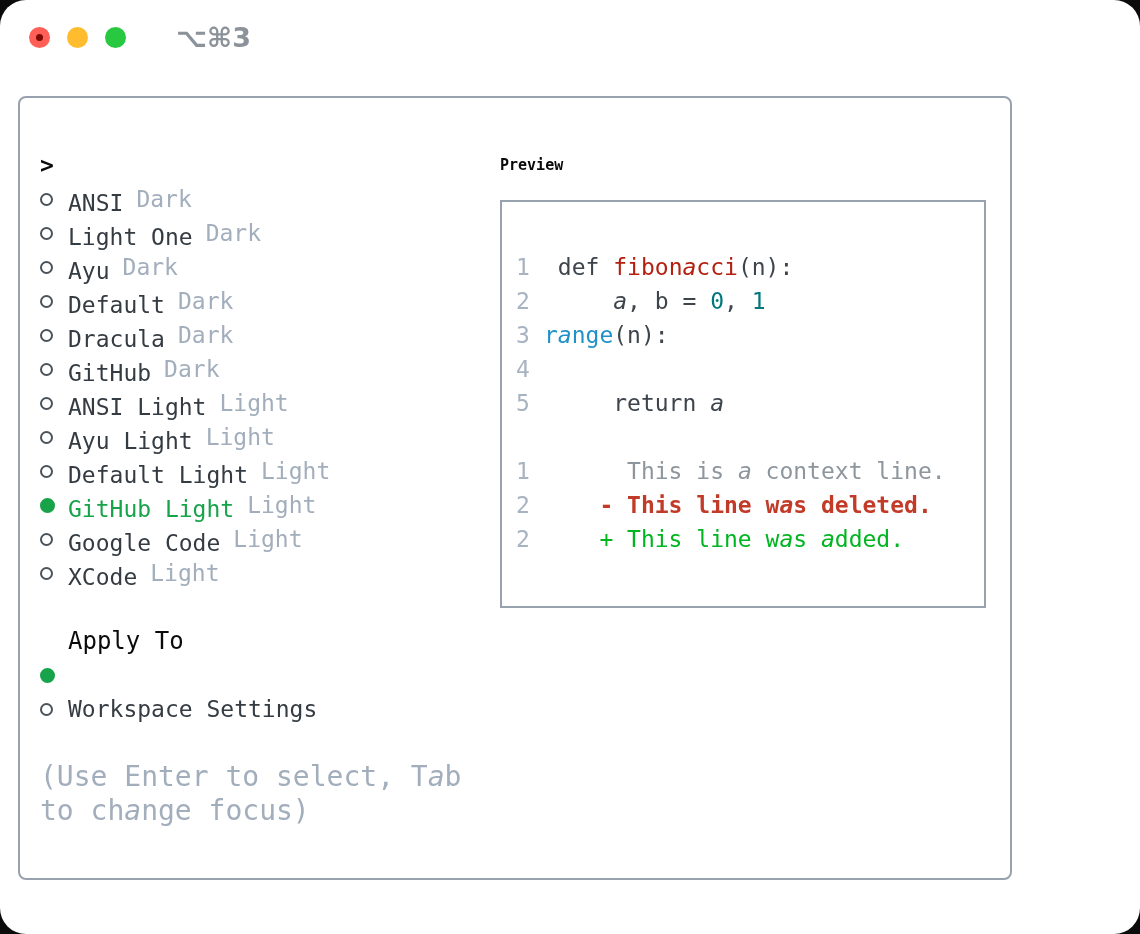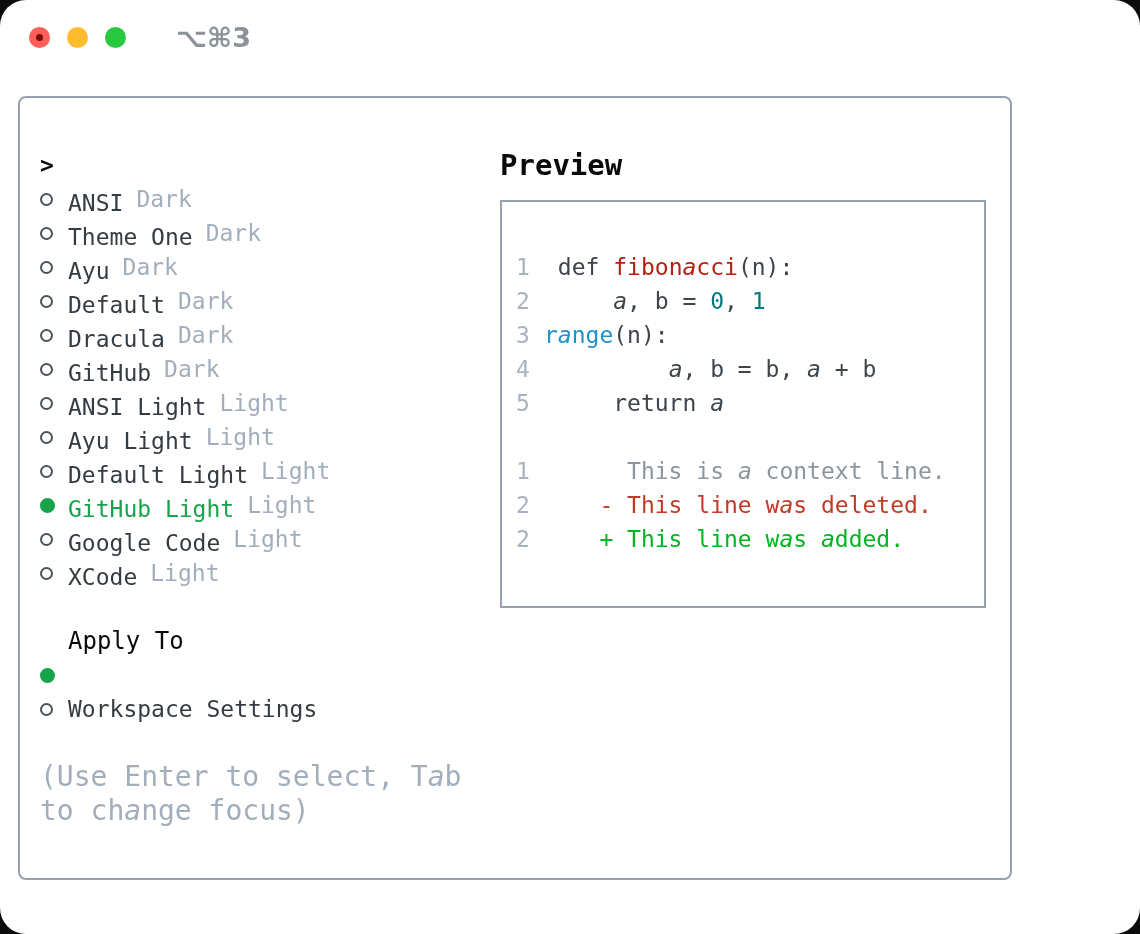--- a/index.html
+++ b/index.html
@@ -31,33 +31,33 @@
   .prompt{font-weight:bold;color:#0a0a0a;font-size:23px;}
   .hdr{font-weight:bold;color:#0a0a0a;}
   .theme-name{color:#343b42;margin-top:8px;}
   .theme-name.sel{color:#17a34a;}
   .variant{color:#a2aebc;margin-left:13px;}
   .opt-name.sel{color:#17a34a;}
   .spacer{height:34px;}
   .apply-hdr{height:34px;line-height:34px;font-size:24px;color:#0a0a0a;padding-left:28px;}
   .hint{margin-top:34px;max-width:430px;font-size:28px;line-height:34px;color:#a2aebc;}
   
-  .preview-title{height:34px;line-height:34px;font-size:29px;font-weight:bold;color:#0a0a0a;}
+  .preview-title{height:34px;line-height:34px;font-size:15px;font-weight:bold;color:#0a0a0a;}
   .preview-box{
     margin-top:18px;box-sizing:border-box;height:408px;width:100%;
     border:2px solid #98a2ae;background:#fff;padding:48px 14px 0 14px;overflow:hidden;
   }
   .pline{height:34px;line-height:34px;font-size:23px;white-space:pre;display:flex;}
   .lnum{width:28px;flex:none;color:#a8b3c1;}
   .seg-fg{color:#3d444c;}
   .seg-func{color:#b3200f;text-align:right;}
   .seg-num{color:#00787e;}
   .seg-builtin{color:#2191c9;}
   .seg-ctx{color:#8d959d;}
-  .seg-del{color:#c23a28;}
+  .seg-del{color:#c23a28;font-weight:bold;}
   .seg-add{color:#00b520;}
   i.qa{font-style:italic;}
 </style>
 </head>
 <body>
 
 <div class="window">
 
   <div class="titlebar">
     <div class="light light-red"></div>
@@ -68,21 +68,21 @@
 
   <div class="panel">
 
     <div class="left-col">
       <div class="trow">
         <span class="bullet-cell"><span class="prompt">&gt;</span></span>
       </div>
 
       <div id="theme-list">
           <div class="trow"><span class="bullet-cell"><span class="radio"></span></span><span class="theme-name">ANSI</span><span class="variant">Dark</span></div>
-          <div class="trow"><span class="bullet-cell"><span class="radio"></span></span><span class="theme-name">Theme One</span><span class="variant">Dark</span></div>
+          <div class="trow"><span class="bullet-cell"><span class="radio"></span></span><span class="theme-name">Light One</span><span class="variant">Dark</span></div>
           <div class="trow"><span class="bullet-cell"><span class="radio"></span></span><span class="theme-name">Ayu</span><span class="variant">Dark</span></div>
           <div class="trow"><span class="bullet-cell"><span class="radio"></span></span><span class="theme-name">Default</span><span class="variant">Dark</span></div>
           <div class="trow"><span class="bullet-cell"><span class="radio"></span></span><span class="theme-name">Dracula</span><span class="variant">Dark</span></div>
           <div class="trow"><span class="bullet-cell"><span class="radio"></span></span><span class="theme-name">GitHub</span><span class="variant">Dark</span></div>
           <div class="trow"><span class="bullet-cell"><span class="radio"></span></span><span class="theme-name">ANSI Light</span><span class="variant">Light</span></div>
           <div class="trow"><span class="bullet-cell"><span class="radio"></span></span><span class="theme-name">Ayu Light</span><span class="variant">Light</span></div>
           <div class="trow"><span class="bullet-cell"><span class="radio"></span></span><span class="theme-name">Default Light</span><span class="variant">Light</span></div>
           <div class="trow"><span class="bullet-cell"><span class="radio sel"></span></span><span class="theme-name sel">GitHub Light</span><span class="variant">Light</span></div>
           <div class="trow"><span class="bullet-cell"><span class="radio"></span></span><span class="theme-name">Google Code</span><span class="variant">Light</span></div>
           <div class="trow"><span class="bullet-cell"><span class="radio"></span></span><span class="theme-name">XCode</span><span class="variant">Light</span></div>
@@ -98,21 +98,21 @@
 
       <div class="hint" id="hint-text">(Use Enter to select, T<i class="qa">a</i>b to ch<i class="qa">a</i>nge focus)</div>
     </div>
 
     <div class="right-col">
       <div class="preview-title">Preview</div>
       <div class="preview-box" id="preview-box">
           <div class="pline"><span class="lnum">1</span><span class="seg-fg"> def </span><span class="seg-func">fibon<i class="qa">a</i>cci</span><span class="seg-fg">(n):</span></div>
           <div class="pline"><span class="lnum">2</span><span class="seg-fg">     <i class="qa">a</i>, b = </span><span class="seg-num">0</span><span class="seg-fg">, </span><span class="seg-num">1</span></div>
           <div class="pline"><span class="lnum">3</span><span class="seg-builtin">r<i class="qa">a</i>nge</span><span class="seg-fg">(n):</span></div>
-          <div class="pline"><span class="lnum">4</span><span class="seg-fg">         <i class="qa">a</i>, b = b, <i class="qa">a</i> + b</span></div>
+          <div class="pline"><span class="lnum">4</span></div>
           <div class="pline"><span class="lnum">5</span><span class="seg-fg">     return <i class="qa">a</i></span></div>
           <div class="pline"></div>
           <div class="pline"><span class="lnum">1</span><span class="seg-ctx">      This is <i class="qa">a</i> context line.</span></div>
           <div class="pline"><span class="lnum">2</span><span class="seg-del">    - This line w<i class="qa">a</i>s deleted.</span></div>
           <div class="pline"><span class="lnum">2</span><span class="seg-add">    + This line w<i class="qa">a</i>s <i class="qa">a</i>dded.</span></div>
         </div>
     </div>
 
   </div>
 </div>

